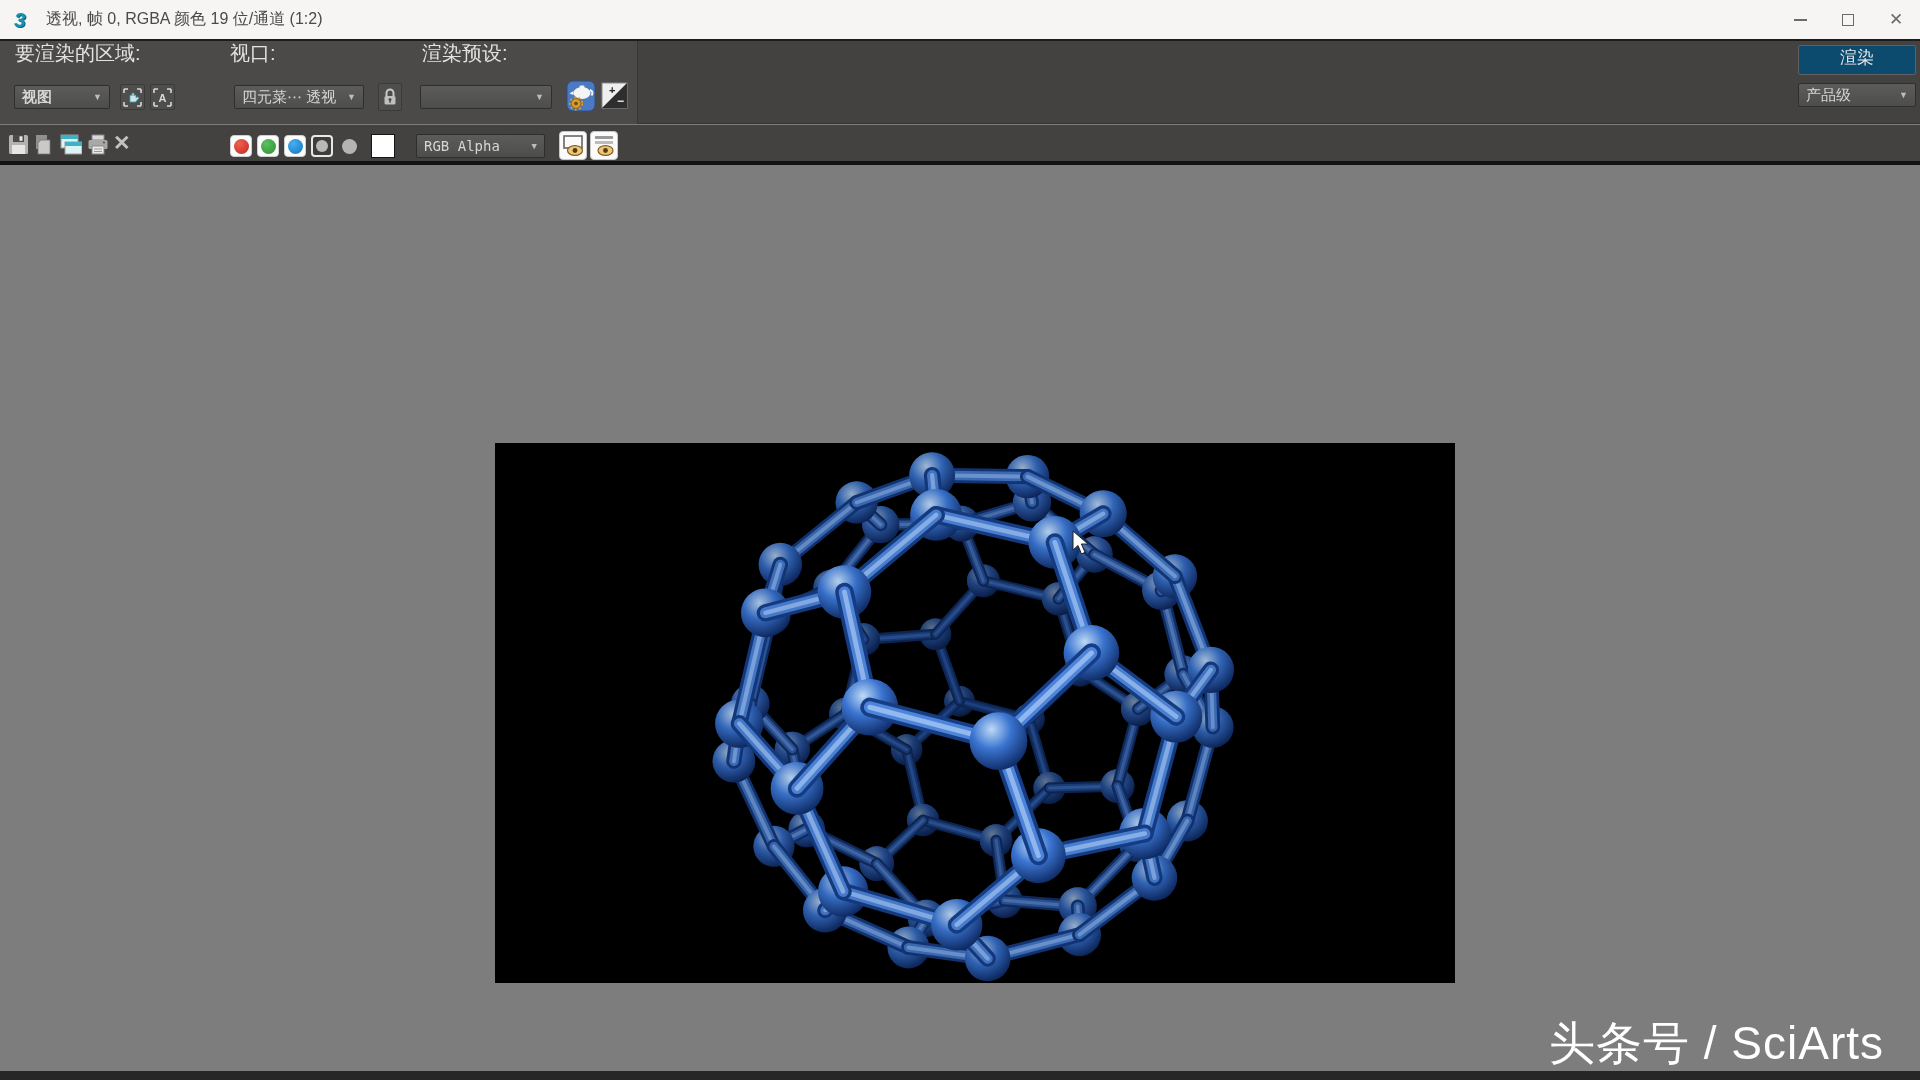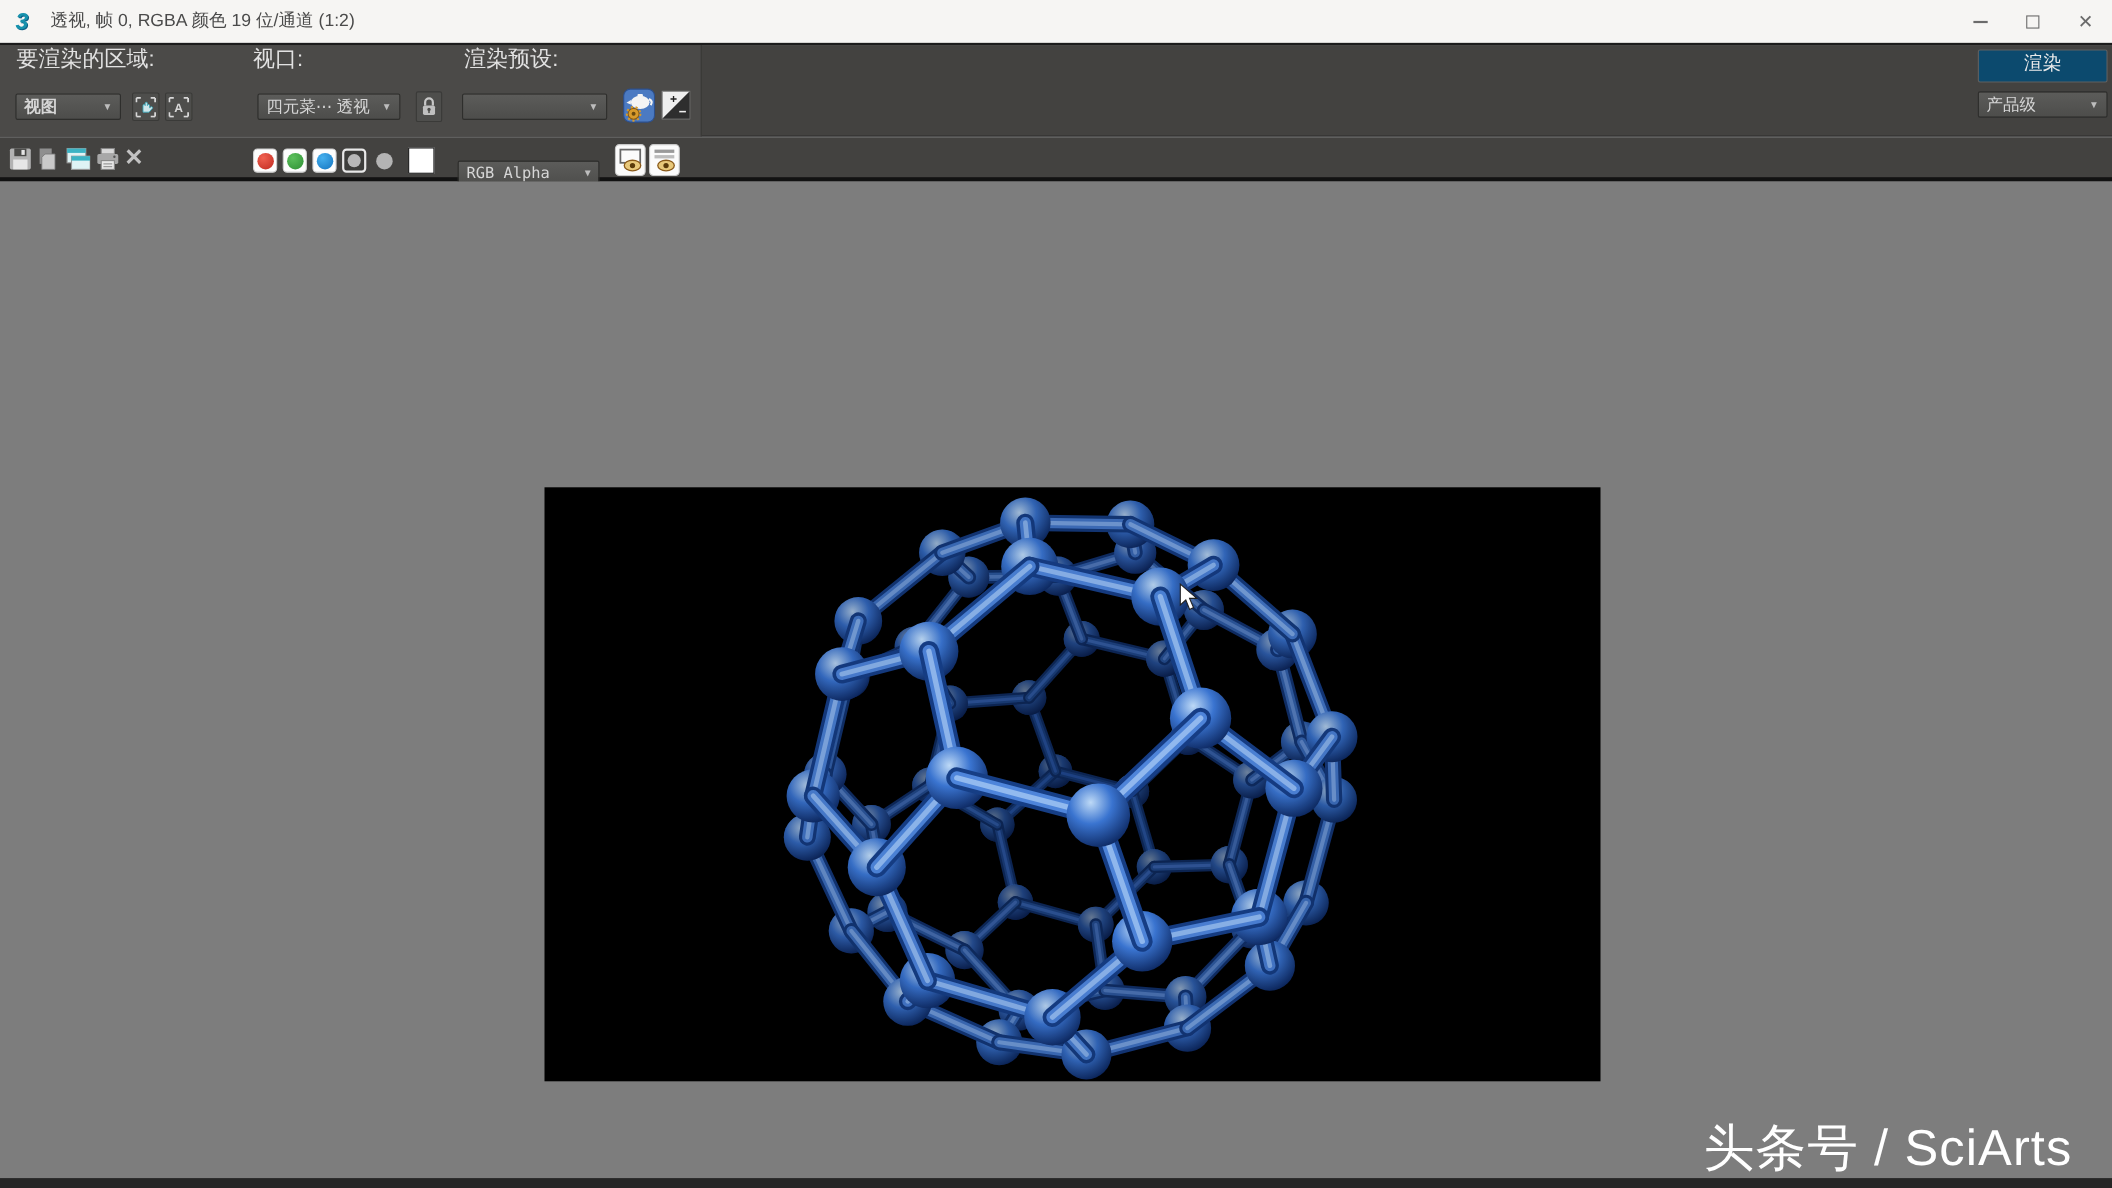--- a/index.html
+++ b/index.html
@@ -48,21 +48,21 @@
   #chan-red  .chan-circle { background:radial-gradient(circle at 35% 30%, #f06050, #c02a20); }
   #chan-green .chan-circle{ background:radial-gradient(circle at 35% 30%, #5cc05c, #2e8f34); }
   #chan-blue .chan-circle { background:radial-gradient(circle at 35% 30%, #45b0ee, #1474c0); }
   #chan-mono { background:#3d3d3b; border:2px solid #e8e8e8; }
   #chan-mono .chan-circle { width:12px; height:12px; background:#b8b8b8; }
   #chan-alpha { background:transparent; border:none; }
   #chan-alpha .chan-circle { width:15px; height:15px; background:#b4b4b4; }
   #color-swatch { position:absolute; left:371px; top:134px; width:24px; height:24px;
                   background:#ffffff; border:1px solid #141414; }
   #chan-dd { left:416px; top:134px; width:129px; font-family:"DejaVu Sans Mono", monospace;
-             font-size:14px;margin-top:12px; }
+             font-size:14px; }
   .vfbbtn { position:absolute; top:131px; width:28px; height:29px; background:#fbfbfb;
             border:1px solid #c8c8c8; border-radius:4px;
             display:flex; align-items:center; justify-content:center; }
   #fb-delete { color:#c2c2c2; font-size:21px; font-weight:bold; top:131px; }
 
   
   #canvas { left:0; top:165px; width:1920px; height:915px; background:#7d7d7d; }
   #render-frame { left:495px; top:443px; width:960px; height:540px; background:#000; }
   #cursor { left:1071px; top:530px; width:22px; height:26px; }
 

